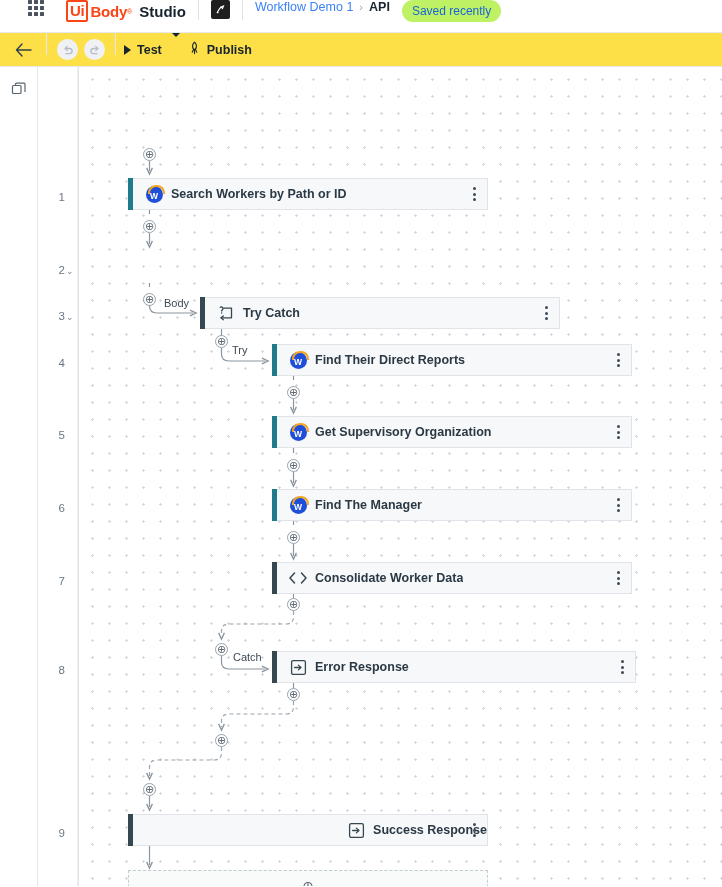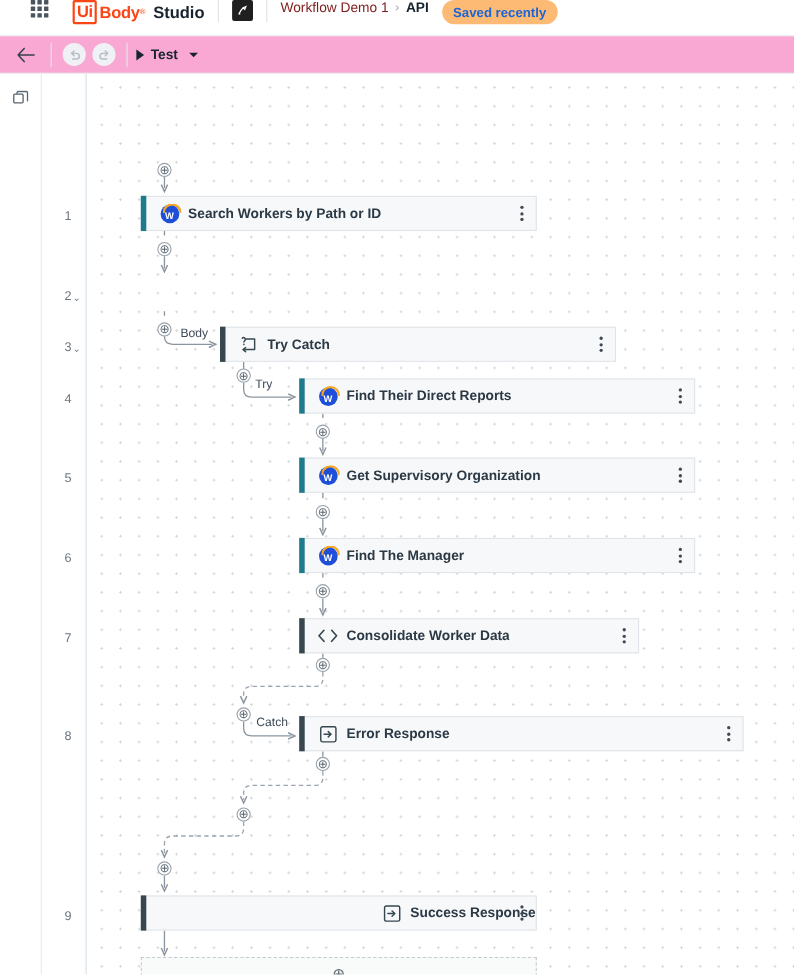--- a/index.html
+++ b/index.html
@@ -37,32 +37,32 @@
 
   .tb-div { width: 1px; height: 20px; background: #dfe3e8; margin: 0 12px; }
 
   .proj-icon {
     width: 19px; height: 19px; background: #1f1f1f; border-radius: 2px;
     display: flex; align-items: center; justify-content: center;
     color: #ffffff; font-size: 11px; font-family: "DejaVu Sans", sans-serif;
   }
 
   .crumbs { display: flex; align-items: center; gap: 6px; font-size: 12.5px; }
-  .crumb-1 { color: #7f1d1d; }
+  .crumb-1 { color: #3b82f6; }
   .crumb-sep { color: #9aa4ae; font-size: 11px; }
   .crumb-2 { color: #17232e; font-weight: 700; }
   .saved-badge {
-    margin-left: 12px; background: #fdba74; color: #1a64d6;
-    font-size: 12px; font-weight: 700; padding: 4px 10px; border-radius: 11px;
+    margin-left: 12px; background: #bef264; color: #1a64d6;
+    font-size: 12px; font-weight: 400; padding: 4px 10px; border-radius: 11px;
   }
 
   
   .actionbar {
-    height: 34px; display: flex; align-items: center;
-    background: #f9a8d4; border-bottom: 1px solid #e4e7eb;
+    height: 34px; display: flex; 
+    background: #fde047; border-bottom: 1px solid #e4e7eb;
   }
   .ab-back {
     width: 46px; height: 100%; display:flex; align-items:center; justify-content:center;
     cursor: pointer; color:#32404e;
   }
   .ab-sep { width: 1px; height: 22px; background: #e4e7eb; }
   .ab-group { display: flex; align-items: center; gap: 6px; padding: 0 10px; }
   .round-btn {
     width: 21px; height: 21px; border-radius: 50%; background: #eff1f4;
     display: flex; align-items: center; justify-content: center;
@@ -218,20 +218,29 @@
           <path d="M6.7 2.4 L8.9 4.5 L6.7 6.6" stroke="#b4bcc5" stroke-width="1.3" fill="none" stroke-linecap="round" stroke-linejoin="round"></path>
         </svg>
     </div>
   </div>
   <div class="ab-sep"></div>
   <div class="ab-item">
     <span class="play-tri"></span>
     <span>Test</span>
   </div>
   <span class="caret-dn"></span>
+  <div class="ab-item">
+    <span>
+      <svg width="13" height="14" viewBox="0 0 13 14">
+          <path d="M6.5 1.2 C8.6 3.2 8.9 6 7.4 8.4 L5.6 8.4 C4.1 6 4.4 3.2 6.5 1.2 Z" stroke="#17232e" stroke-width="1.1" fill="none"></path>
+          <path d="M5.6 8.4 L4.2 11.2 M7.4 8.4 L8.8 11.2 M6.5 9.2 V12.6" stroke="#17232e" stroke-width="1.1" fill="none" stroke-linecap="round"></path>
+        </svg>
+    </span>
+    <span>Publish</span>
+  </div>
 </div>
 
 <div class="body">
 
   <div class="railbar">
     <div class="rail-icon">
       <svg width="16" height="16" viewBox="0 0 16 16">
           <rect x="1.5" y="3.5" width="8.5" height="8" rx="1" stroke="#5a6570" stroke-width="1.2" fill="#fff"></rect>
           <path d="M4.5 3.5 V2.2 a1 1 0 0 1 1-1 H13 a1 1 0 0 1 1 1 V10" stroke="#5a6570" stroke-width="1.2" fill="none"></path>
         </svg>
@@ -368,36 +377,36 @@
             <span>W</span>
           </span>
         </div>
         <div class="node-title">Find The Manager</div>
         <div class="kebab">
           <i></i>
           <i></i>
           <i></i>
         </div>
       </div>
-      <div class="node" style="left: 194px; top: 495px; width: 309px; z-index: 5;">
+      <div class="node" style="left: 194px; top: 495px; width: 360px; z-index: 5;">
         <div class="node-accent acc-dark"></div>
         <div class="node-icon">
           <svg width="20" height="16" viewBox="0 0 20 16">
             <path d="M6.5 3 L2 8 L6.5 13" stroke="#37474f" stroke-width="1.5" fill="none" stroke-linecap="round" stroke-linejoin="round"></path>
             <path d="M13.5 3 L18 8 L13.5 13" stroke="#37474f" stroke-width="1.5" fill="none" stroke-linecap="round" stroke-linejoin="round"></path>
           </svg>
         </div>
         <div class="node-title">Consolidate Worker Data</div>
         <div class="kebab">
           <i></i>
           <i></i>
           <i></i>
         </div>
       </div>
-      <div class="node" style="left: 194px; top: 584px; width: 404px; z-index: 5;">
+      <div class="node" style="left: 194px; top: 584px; width: 364px; z-index: 5;">
         <div class="node-accent acc-dark"></div>
         <div class="node-icon">
           <svg width="17" height="17" viewBox="0 0 17 17">
             <rect x="1.6" y="1.6" width="13.8" height="13.8" rx="1.6" stroke="#37474f" stroke-width="1.3" fill="none"></rect>
             <path d="M4.6 8.5 H10.6" stroke="#37474f" stroke-width="1.3" fill="none" stroke-linecap="round"></path>
             <path d="M8.4 6.1 L10.9 8.5 L8.4 10.9" stroke="#37474f" stroke-width="1.3" fill="none" stroke-linecap="round" stroke-linejoin="round"></path>
           </svg>
         </div>
         <div class="node-title">Error Response</div>
         <div class="kebab">

